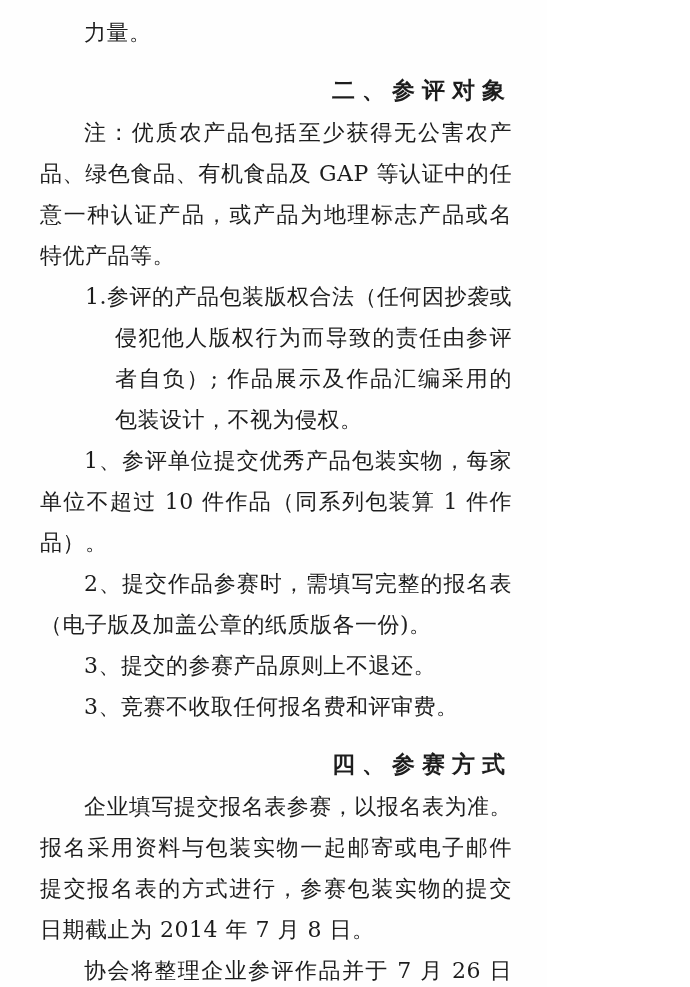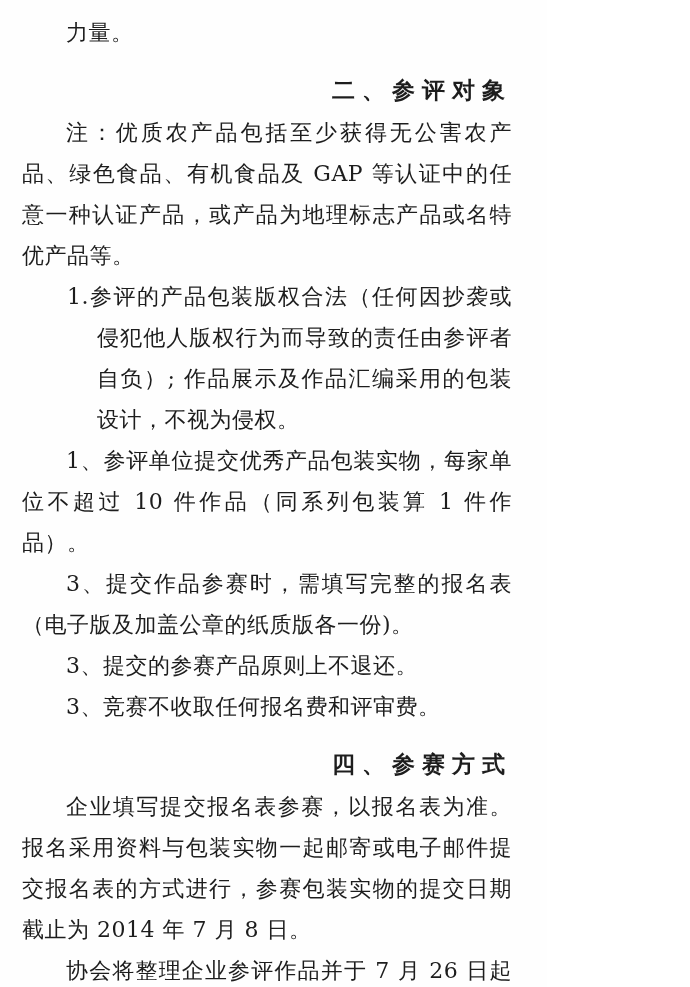--- a/index.html
+++ b/index.html
@@ -8,21 +8,21 @@
     background: #ffffff;
   }
   .page {
     position: relative;
     box-sizing: border-box;
     width: 547px;
     height: 987px;
     background: #fefefe;
     color: #1d1d1d;
     font-family: "DejaVu Serif", "Liberation Serif", serif;
-    padding: 12px 35px 0 22px;
+    padding: 12px 35px 0 40px;
     overflow: hidden;
   }
   .page p, .page h2 {
     margin: 0;
     font-size: 22px;
     line-height: 41px;
     font-weight: normal;
     text-align: justify;
     letter-spacing: 0.5px;
   }
@@ -63,21 +63,21 @@
 
   <p class="paragraph">注：优质农产品包括至少获得无公害农产品、绿色食品、有机食品及 GAP 等认证中的任意一种认证产品，或产品为地理标志产品或名特优产品等。</p>
 
   <p class="list-item">
     <span class="marker">1.</span><span>参评的产品包装版权合法（任何因抄袭或侵犯他人版权行为而导致的责任由参评者自负）; 作品展示及作品汇编采用的包装设计，不视为侵权。</span>
   </p>
 
 
   <p class="paragraph">1、参评单位提交优秀产品包装实物，每家单位不超过 10 件作品（同系列包装算 1 件作品）。</p>
 
-  <p class="paragraph">3、提交作品参赛时，需填写完整的报名表（电子版及加盖公章的纸质版各一份)。</p>
+  <p class="paragraph">2、提交作品参赛时，需填写完整的报名表（电子版及加盖公章的纸质版各一份)。</p>
 
   <p class="paragraph">3、提交的参赛产品原则上不退还。</p>
 
   <p class="paragraph">3、竞赛不收取任何报名费和评审费。</p>
 
   <h2 class="heading indented">四、参赛方式</h2>
 
   <p class="paragraph">企业填写提交报名表参赛，以报名表为准。报名采用资料与包装实物一起邮寄或电子邮件提交报名表的方式进行，参赛包装实物的提交日期截止为 2014 年 7 月 8 日。</p>
 
   <p class="paragraph">协会将整理企业参评作品并于 7 月 26 日起开展评审工作，</p>

